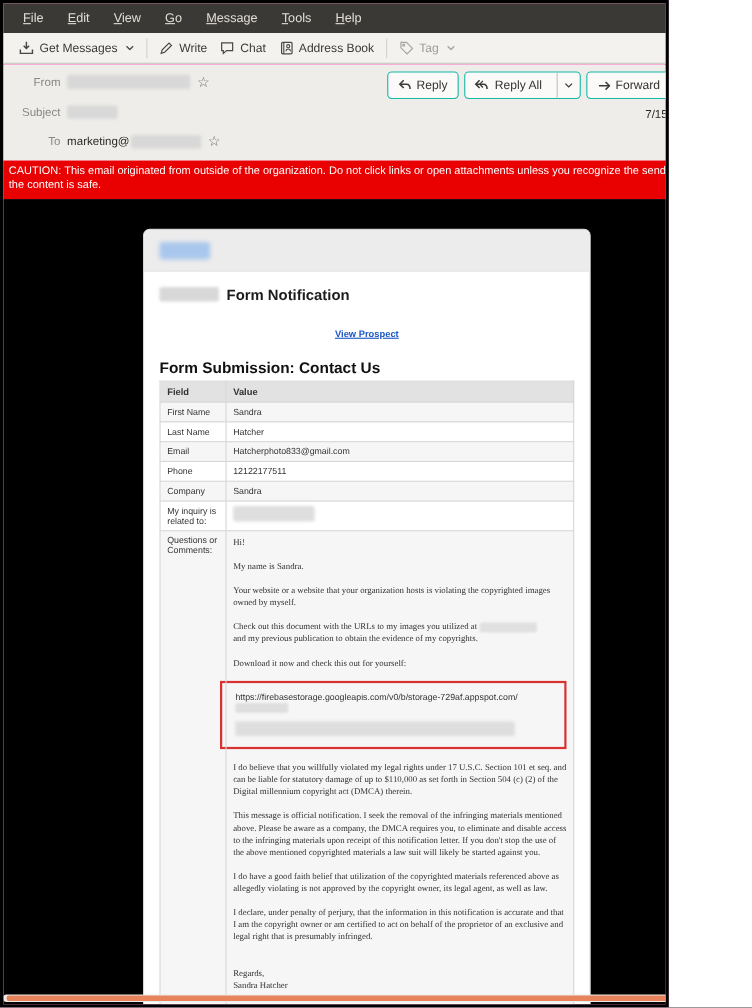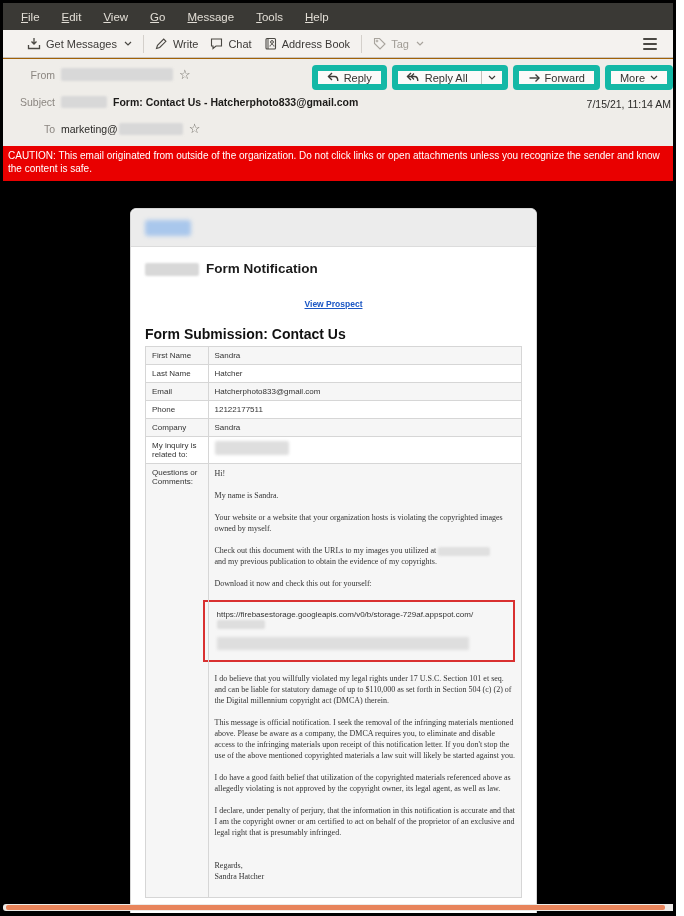--- a/index.html
+++ b/index.html
@@ -1,27 +1,27 @@
 <!DOCTYPE html>
 <html><head>
 <meta charset="utf-8">
 <style>
   * { margin:0; padding:0; box-sizing:border-box; }
   html,body { width:684px; height:916px; font-family:"Liberation Sans", sans-serif; }
-  .window { width:676px; height:916px; border:3px solid #000; position:relative; background:#a16207; overflow:hidden; }
+  .window { width:608px; height:916px; border:3px solid #000; position:relative; background:#f9a8d4; overflow:hidden; }
 
   
   .menubar { position:absolute; left:0; top:0; width:678px; height:27px; background:#3a3935;
              display:flex; align-items:center; padding-left:8px; gap:2px; }
   .menu-item { color:#e2ded6; font-size:11.5px; padding:5px 10px; cursor:default; }
   .menu-item u { text-decoration:underline; }
 
   
   .toolbar { position:absolute; left:0; top:27px; width:678px; height:28px; background:#f4f2ef;
-             border-bottom:1px solid #c9c5c0; display:flex; align-items:center; padding:0 18px; }
+             border-bottom:1px solid #c9c5c0; display:flex; align-items:center; padding:0 8px; }
   .tb-btn { display:flex; align-items:center; gap:5px; font-size:11px; color:#3c3a37; padding:4px 6px; }
   .tb-sep { width:1px; height:18px; background:#d4d0cb; margin:0 5px; }
   .tb-chev { margin-left:2px; }
   .tb-disabled { color:#a09c95; }
   .tb-disabled svg path, .tb-disabled svg circle { stroke:#a8a49d; }
   .tb-spacer { flex:1; }
   .hamburger { display:flex; flex-direction:column; gap:3px; padding:4px 6px; }
   .hamburger span { width:14px; height:2px; background:#4a4843; border-radius:1px; }
 
   
@@ -30,38 +30,38 @@
   .hdr-label { width:52px; text-align:right; color:#8b8680; font-size:10.5px; flex:none; }
   .hdr-val { margin-left:6px; font-size:10.5px; color:#2b2a28; }
   .subject-val { font-weight:bold; color:#1d1c1a; }
   .star { font-size:13px; color:#6d6a63; margin-left:6px; line-height:1; }
   .redact { background:#d8d8d8; border-radius:2px; filter:blur(1.3px); display:inline-block; }
   .hdr-redact { width:112px; height:13px; margin-left:6px; }
   .subj-redact { width:46px; height:12px; margin-left:6px; margin-right:4px; }
   .to-redact { width:64px; height:12px; }
   .hdr-date { position:absolute; right:10px; top:39px; font-size:10.5px; color:#2b2a28; }
   .hdr-buttons { position:absolute; right:8px; top:6px; display:flex; gap:5px; }
-  .hbtn { display:flex; align-items:center; gap:5px; background:#fbfaf9; border:6px solid #14b8a6;
+  .hbtn { display:flex; align-items:center; gap:5px; background:#fbfaf9; border:1px solid #14b8a6;
           border-radius:4px; padding:4px 9px; font-size:11px; color:#33322f; height:25px; }
   .hbtn-split { padding:0; overflow:hidden; }
   .hbtn-split .seg-main { display:flex; align-items:center; gap:5px; padding:4px 8px; }
   .hbtn-split .seg-chev { border-left:1px solid #c4c0ba; padding:4px 6px; display:flex; align-items:center; height:100%; }
 
   
   .caution { position:absolute; left:0; top:143px; width:678px; height:35px; background:#e90000;
              color:#fff; font-size:10px; line-height:13px; padding:3px 5px; font-weight:500; }
 
   
   .msgpane { position:absolute; left:0; top:178px; width:678px; height:732px; background:#000; overflow:hidden; }
   .card { position:absolute; left:127px; top:27px; width:407px; min-height:720px; background:#fff;
           border:1px solid #d6d6d6; border-radius:6px 6px 0 0; }
   .card-logo-bar { height:38px; background:#ececec; border-bottom:1px solid #dcdcdc; border-radius:6px 6px 0 0; position:relative; }
   .logo-redact { position:absolute; left:14px; top:11px; width:46px; height:16px; background:#a9c7ec; border-radius:3px; filter:blur(2px); }
   .card-body { padding:12px 14px 10px 14px; }
-  .heading-row { display:flex; align-items:flex-end; gap:7px; margin-top:2px; }
+  .heading-row { display:flex; align-items:flex-start; gap:7px; margin-top:2px; }
   .heading-redact { width:54px; height:13px; }
   .card-heading { font-size:13.5px; font-weight:bold; color:#1c1c1c; }
   .view-prospect-row { text-align:center; margin-top:17px; }
   .view-prospect { font-size:8.5px; color:#1a56c4; text-decoration:underline; font-weight:bold; }
   .form-title { margin-top:15px; font-size:14px; font-weight:bold; color:#111; }
 
   table.formtbl { width:100%; border-collapse:collapse; margin-top:4px; font-size:8px; color:#333; }
   table.formtbl th, table.formtbl td { border:1px solid #d6d6d6; padding:4px 6px; text-align:left; vertical-align:top; }
   table.formtbl th { background:#e2e2e2; font-size:8.5px; }
   .col-field { width:60px; }
@@ -168,21 +168,20 @@
 
   <div class="headerpane">
     <div class="hdr-row" style="top:9px; left:0;">
       <span class="hdr-label">From</span>
       <span class="redact hdr-redact"></span>
       <span class="star">☆</span>
     </div>
     <div class="hdr-row" style="top:37px; left:0;">
       <span class="hdr-label">Subject</span>
       <span class="redact subj-redact"></span>
-      <span class="hdr-val subject-val" style="margin-left:2px;">Form: Contact Us - Hatcherphoto833@gmail.com</span>
     </div>
     <div class="hdr-row" style="top:63px; left:0;">
       <span class="hdr-label">To</span>
       <span class="hdr-val">marketing@</span>
       <span class="redact to-redact" style="margin-left:1px; height:12px;"></span>
       <span class="star">☆</span>
     </div>
     <div class="hdr-date">7/15/21, 11:14 AM</div>
 
     <div class="hdr-buttons">
@@ -244,20 +243,24 @@
           <span class="redact heading-redact"></span>
           <span class="card-heading">Form Notification</span>
         </div>
         <div class="view-prospect-row">
           <a class="view-prospect">View Prospect</a>
         </div>
         <div class="form-title">Form Submission: Contact Us</div>
 
         <table class="formtbl">
           <tbody>
+              <tr>
+            <th class="col-field">Field</th>
+            <th>Value</th>
+          </tr>
           <tr class="stripe">
             <td>First Name</td>
             <td>Sandra</td>
           </tr>
           <tr>
             <td>Last Name</td>
             <td>Hatcher</td>
           </tr>
           <tr class="stripe">
             <td>Email</td>

